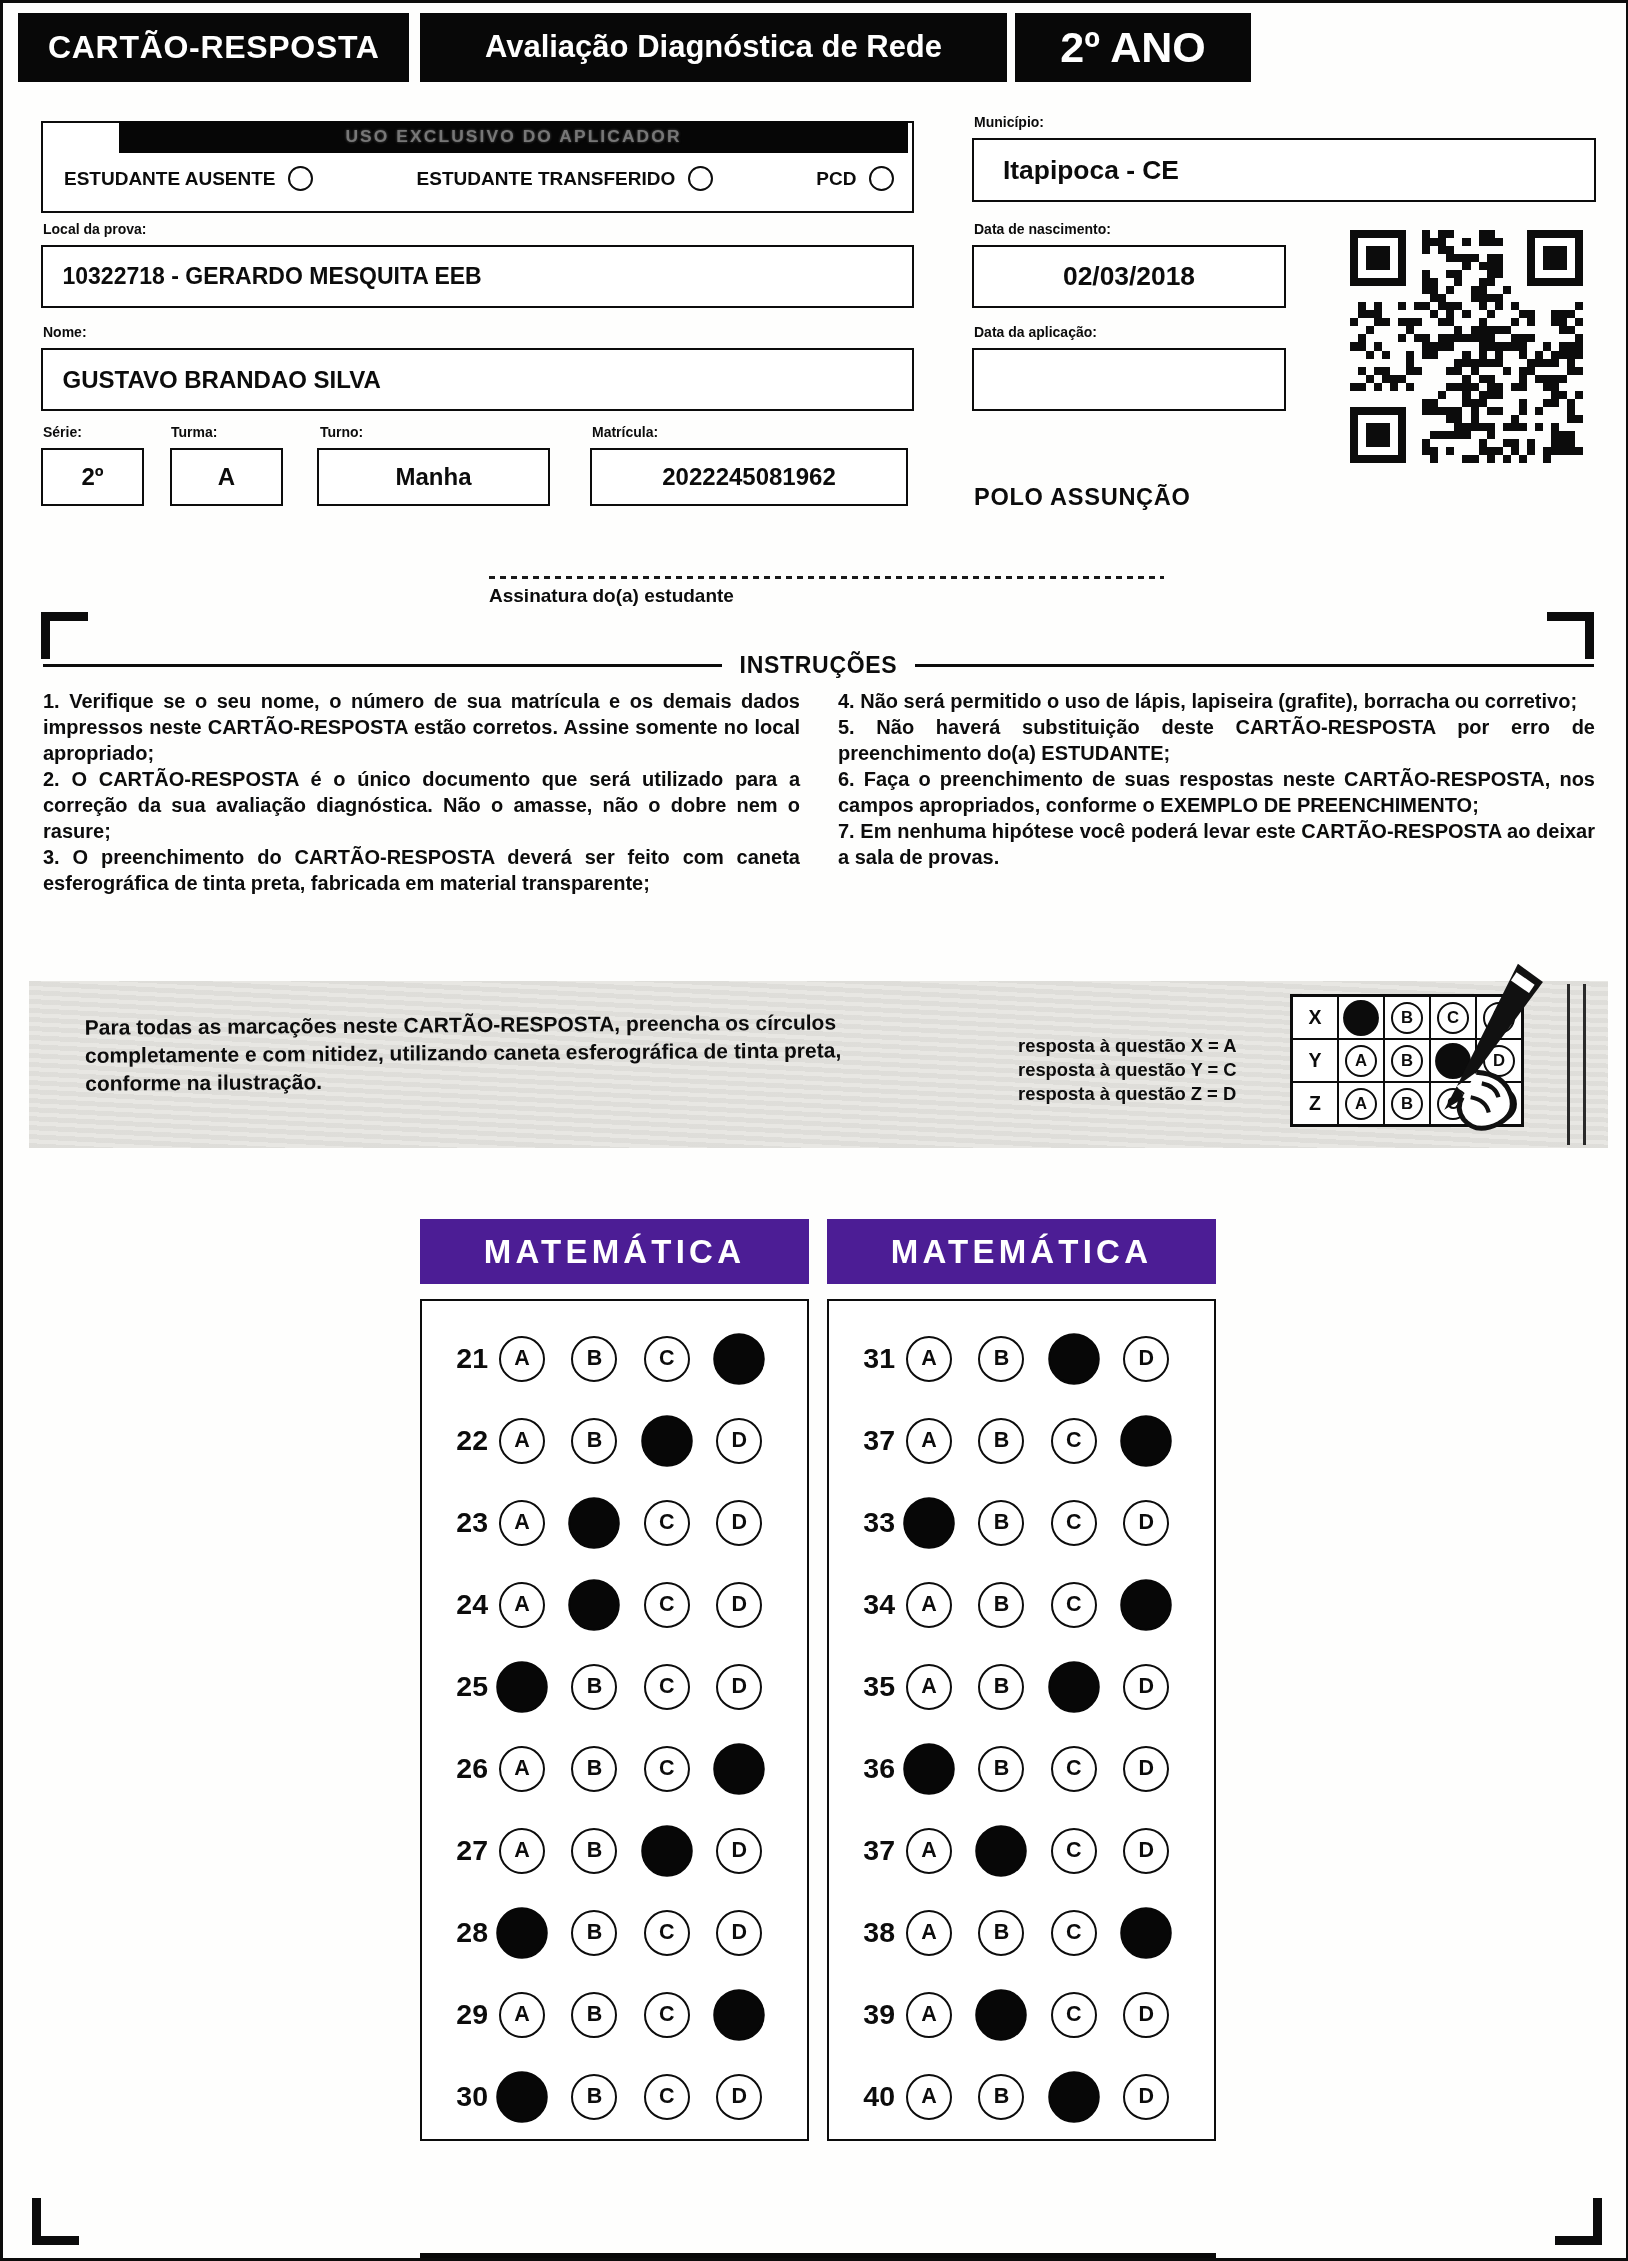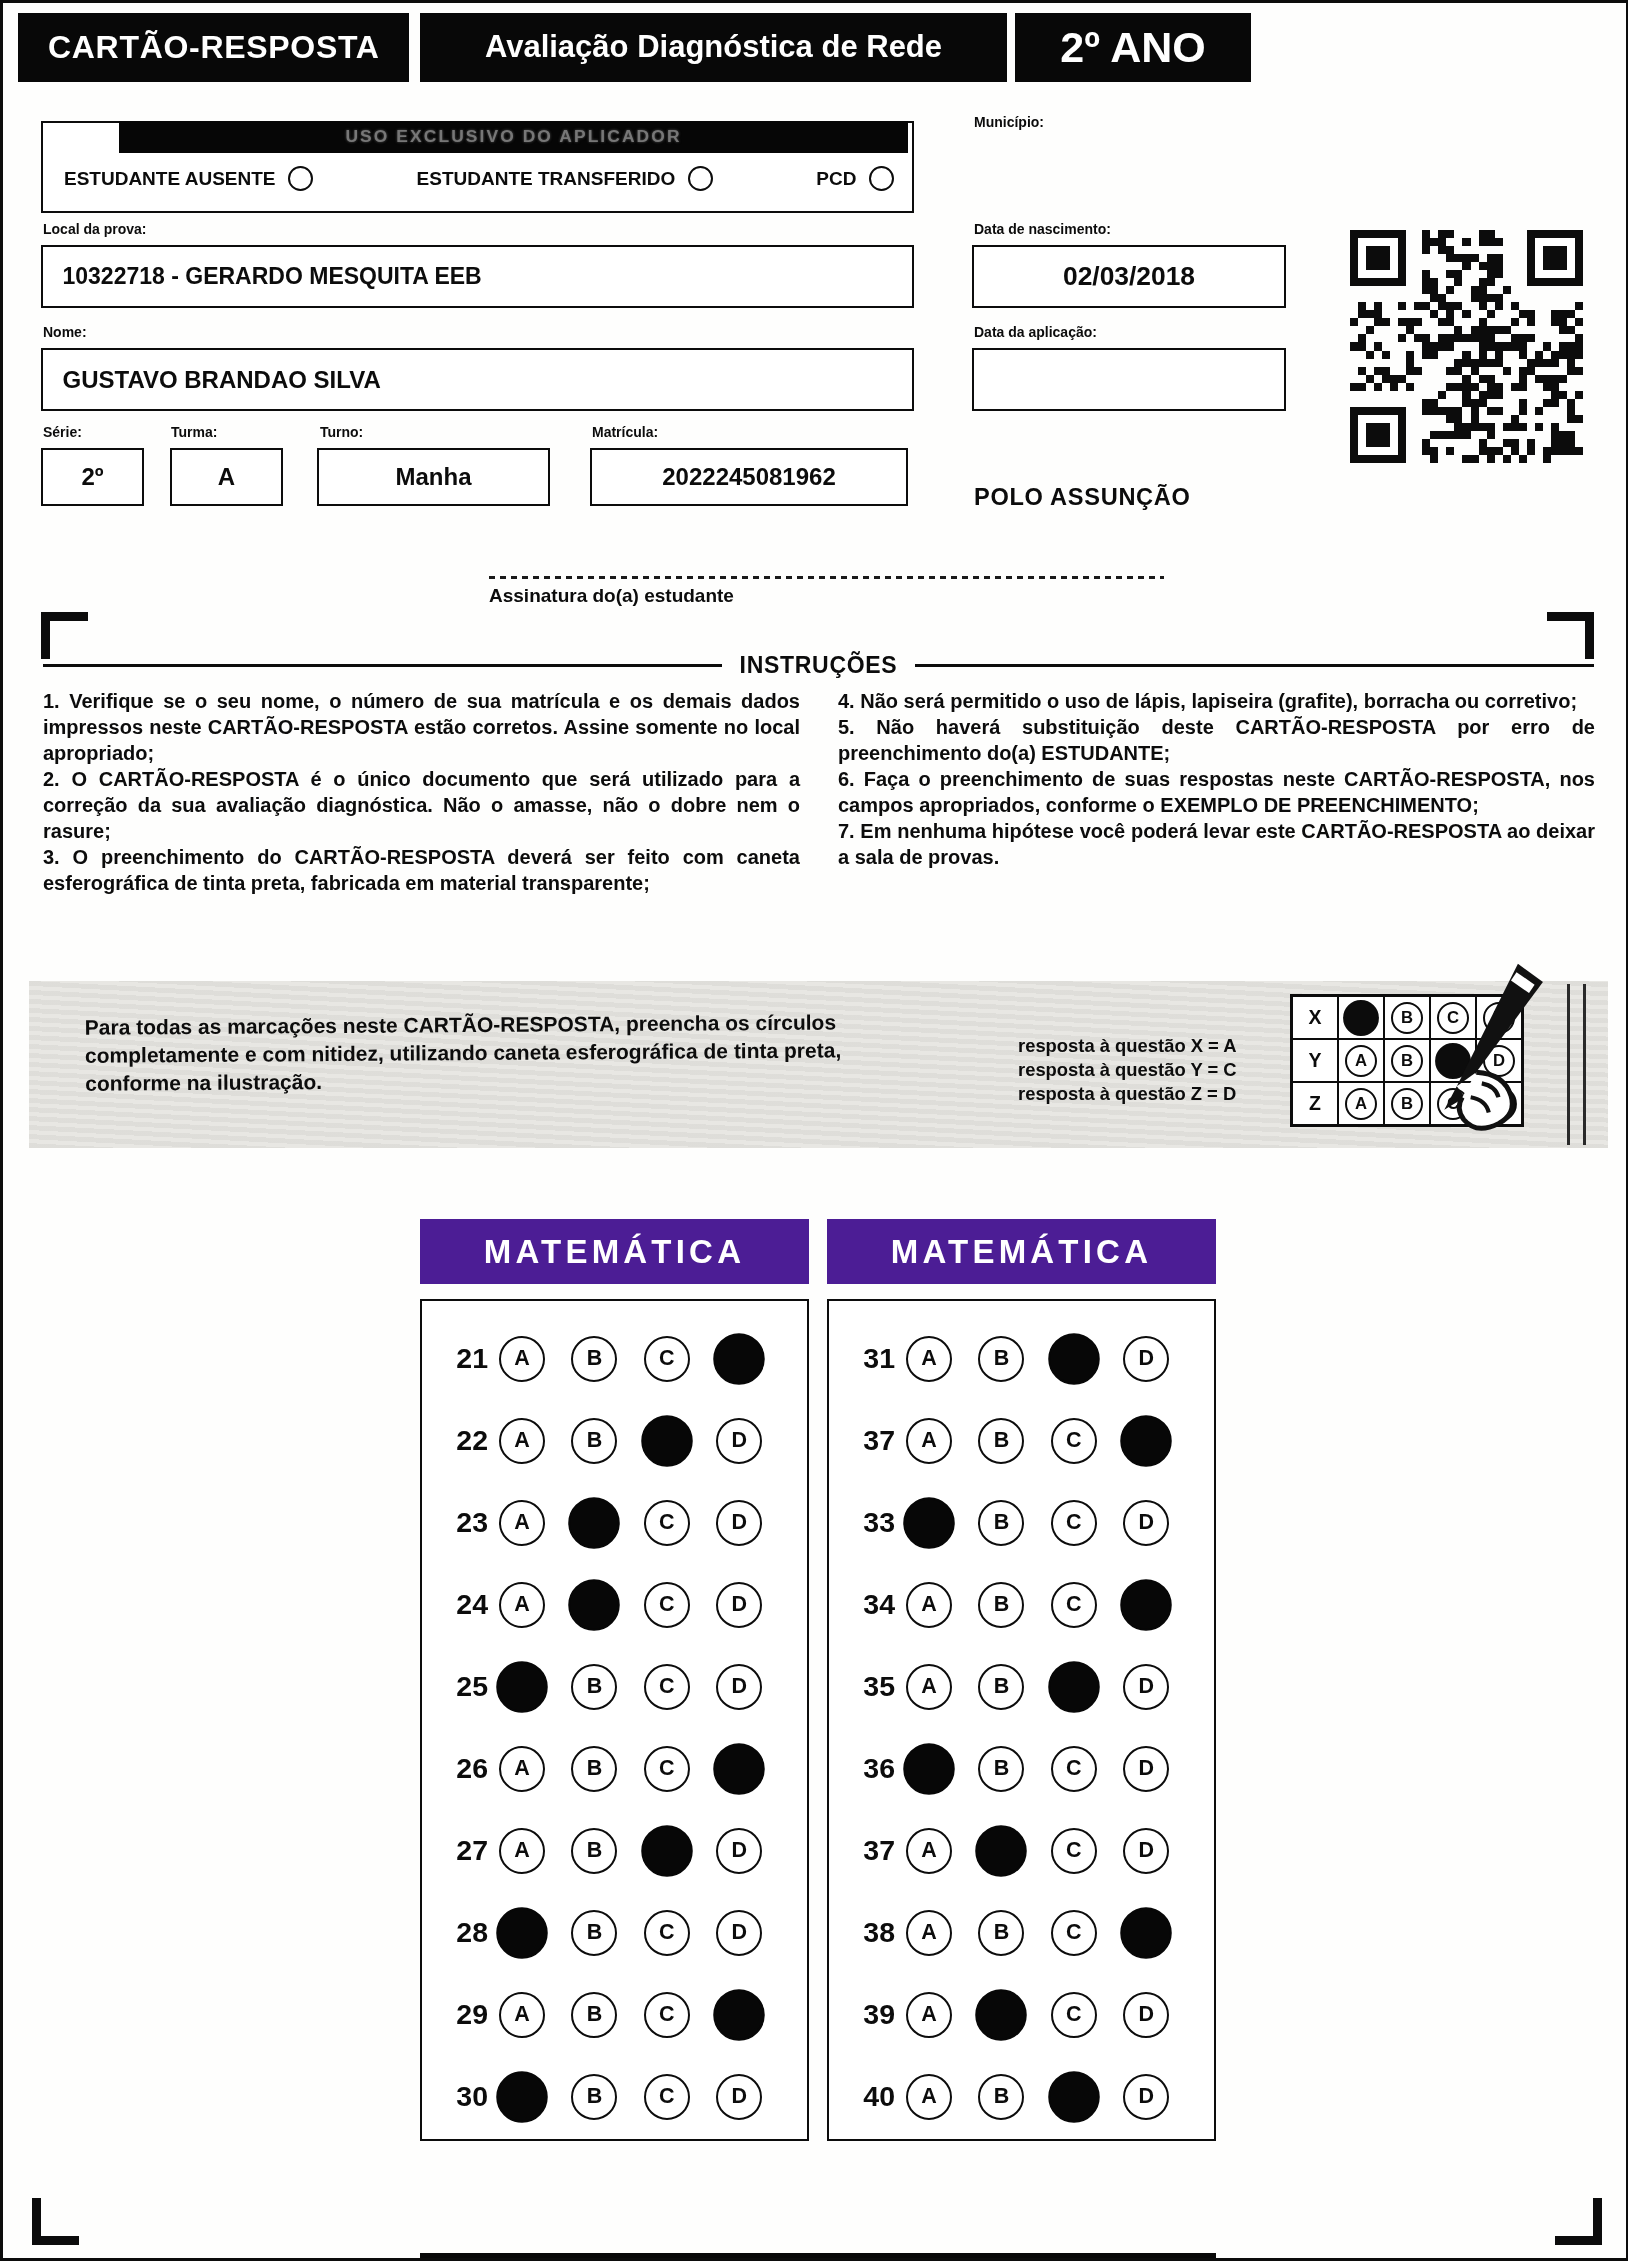--- a/index.html
+++ b/index.html
@@ -130,20 +130,23 @@
   <div class="abs field-label" id="turno-label">Turno:</div>
   <div class="abs box small-box" id="turno-box">
     <span class="field-value">Manha</span>
   </div>
   <div class="abs field-label" id="matricula-label">Matrícula:</div>
   <div class="abs box small-box" id="matricula-box">
     <span class="field-value">2022245081962</span>
   </div>
 
   <div class="abs field-label" id="municipio-label">Município:</div>
+  <div class="abs box" id="municipio-box">
+    <span class="field-value">Itapipoca - CE</span>
+  </div>
   <div class="abs field-label" id="nascimento-label">Data de nascimento:</div>
   <div class="abs box" id="nascimento-box">
     <span class="field-value">02/03/2018</span>
   </div>
   <div class="abs field-label" id="aplicacao-label">Data da aplicação:</div>
   <div class="abs box" id="aplicacao-box">
     <span class="field-value"></span>
   </div>
 
   <div class="abs" id="qr">

